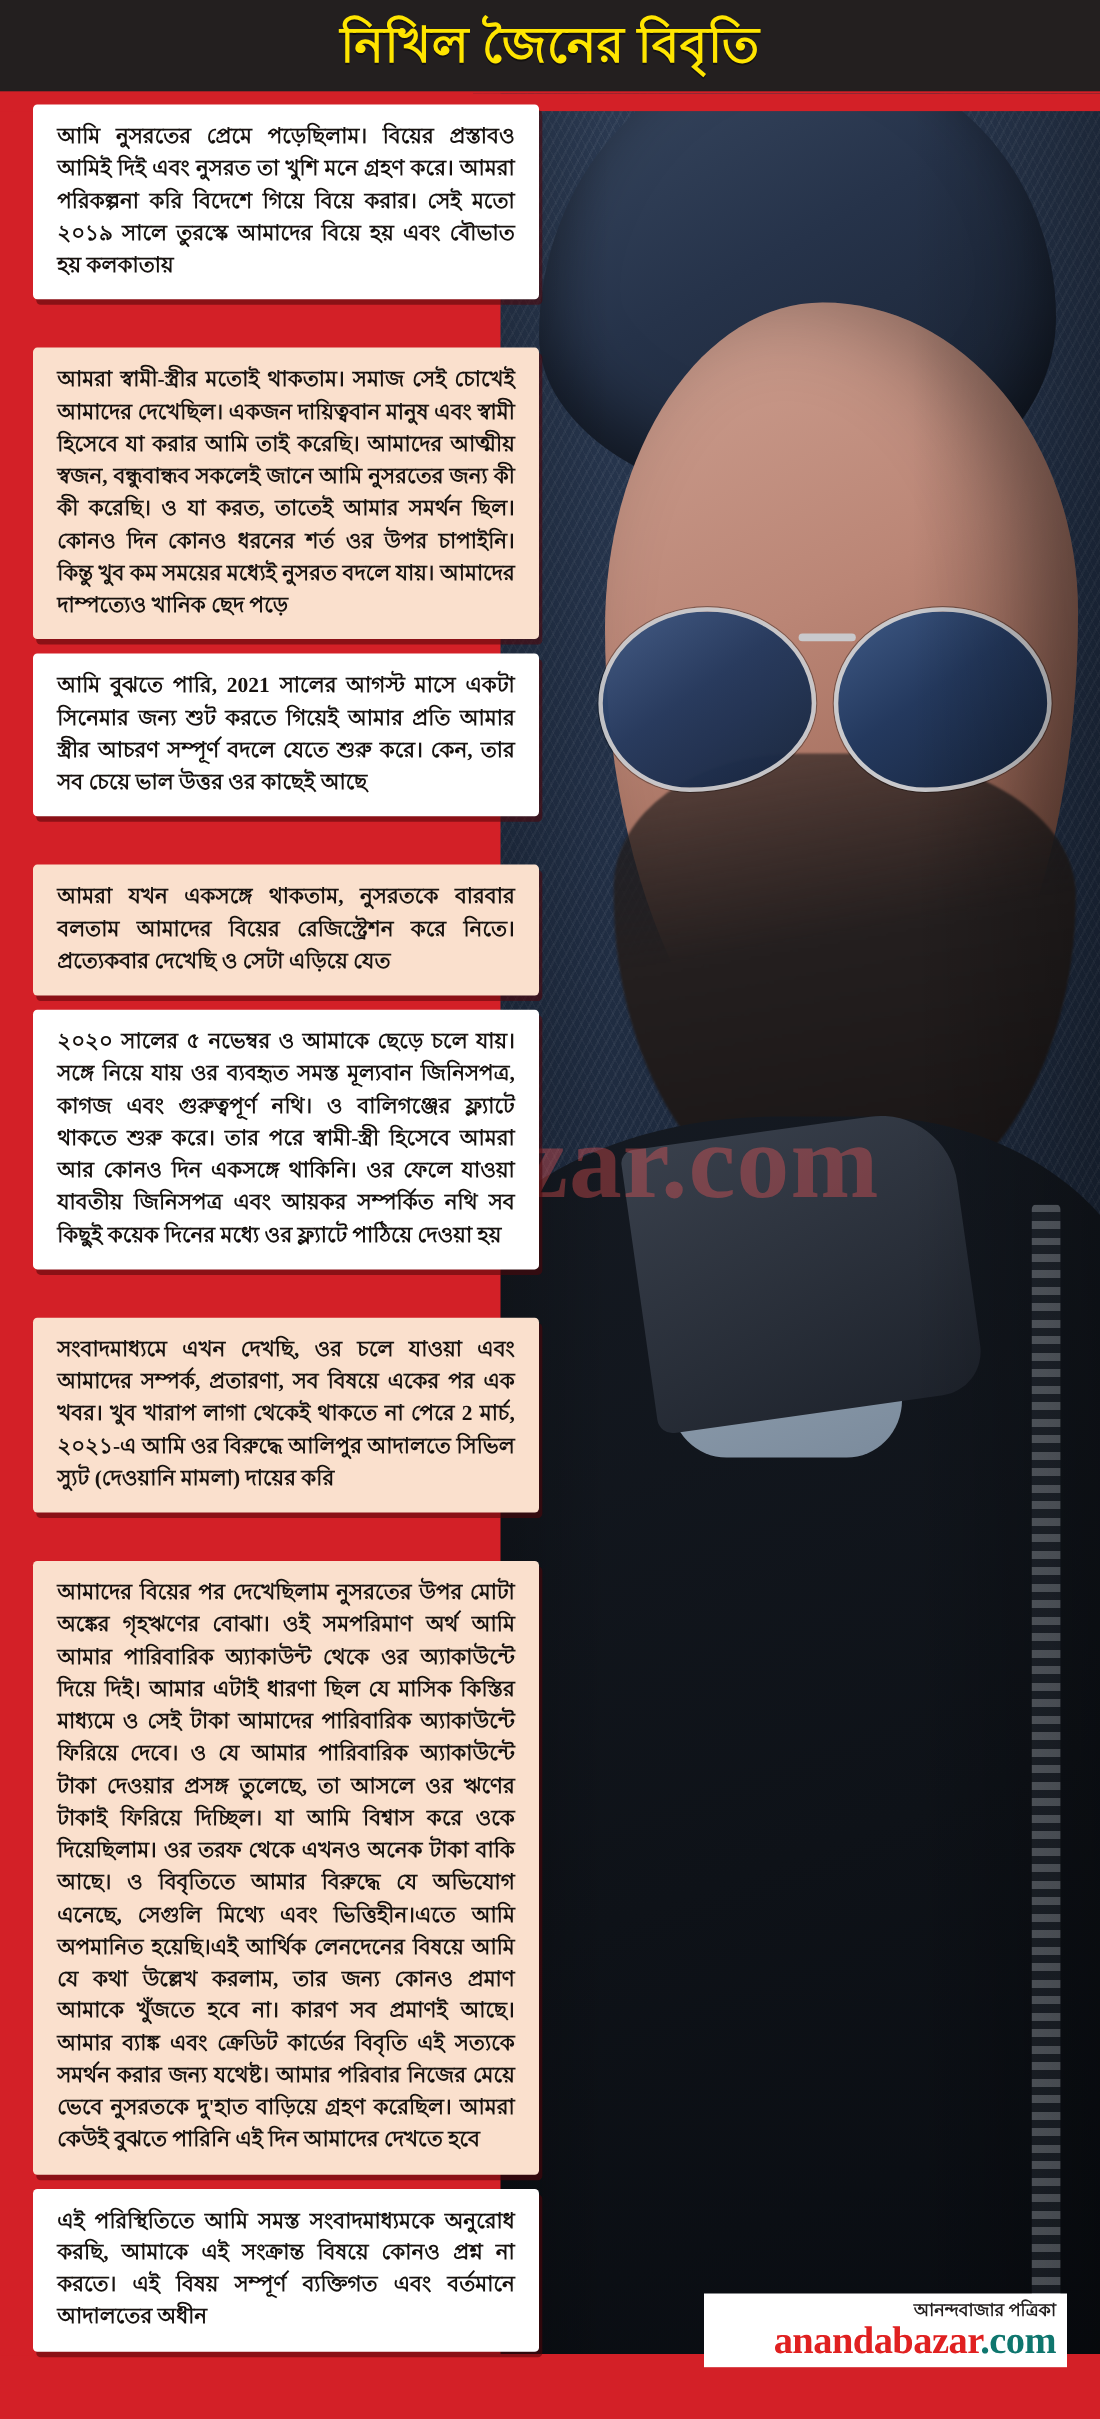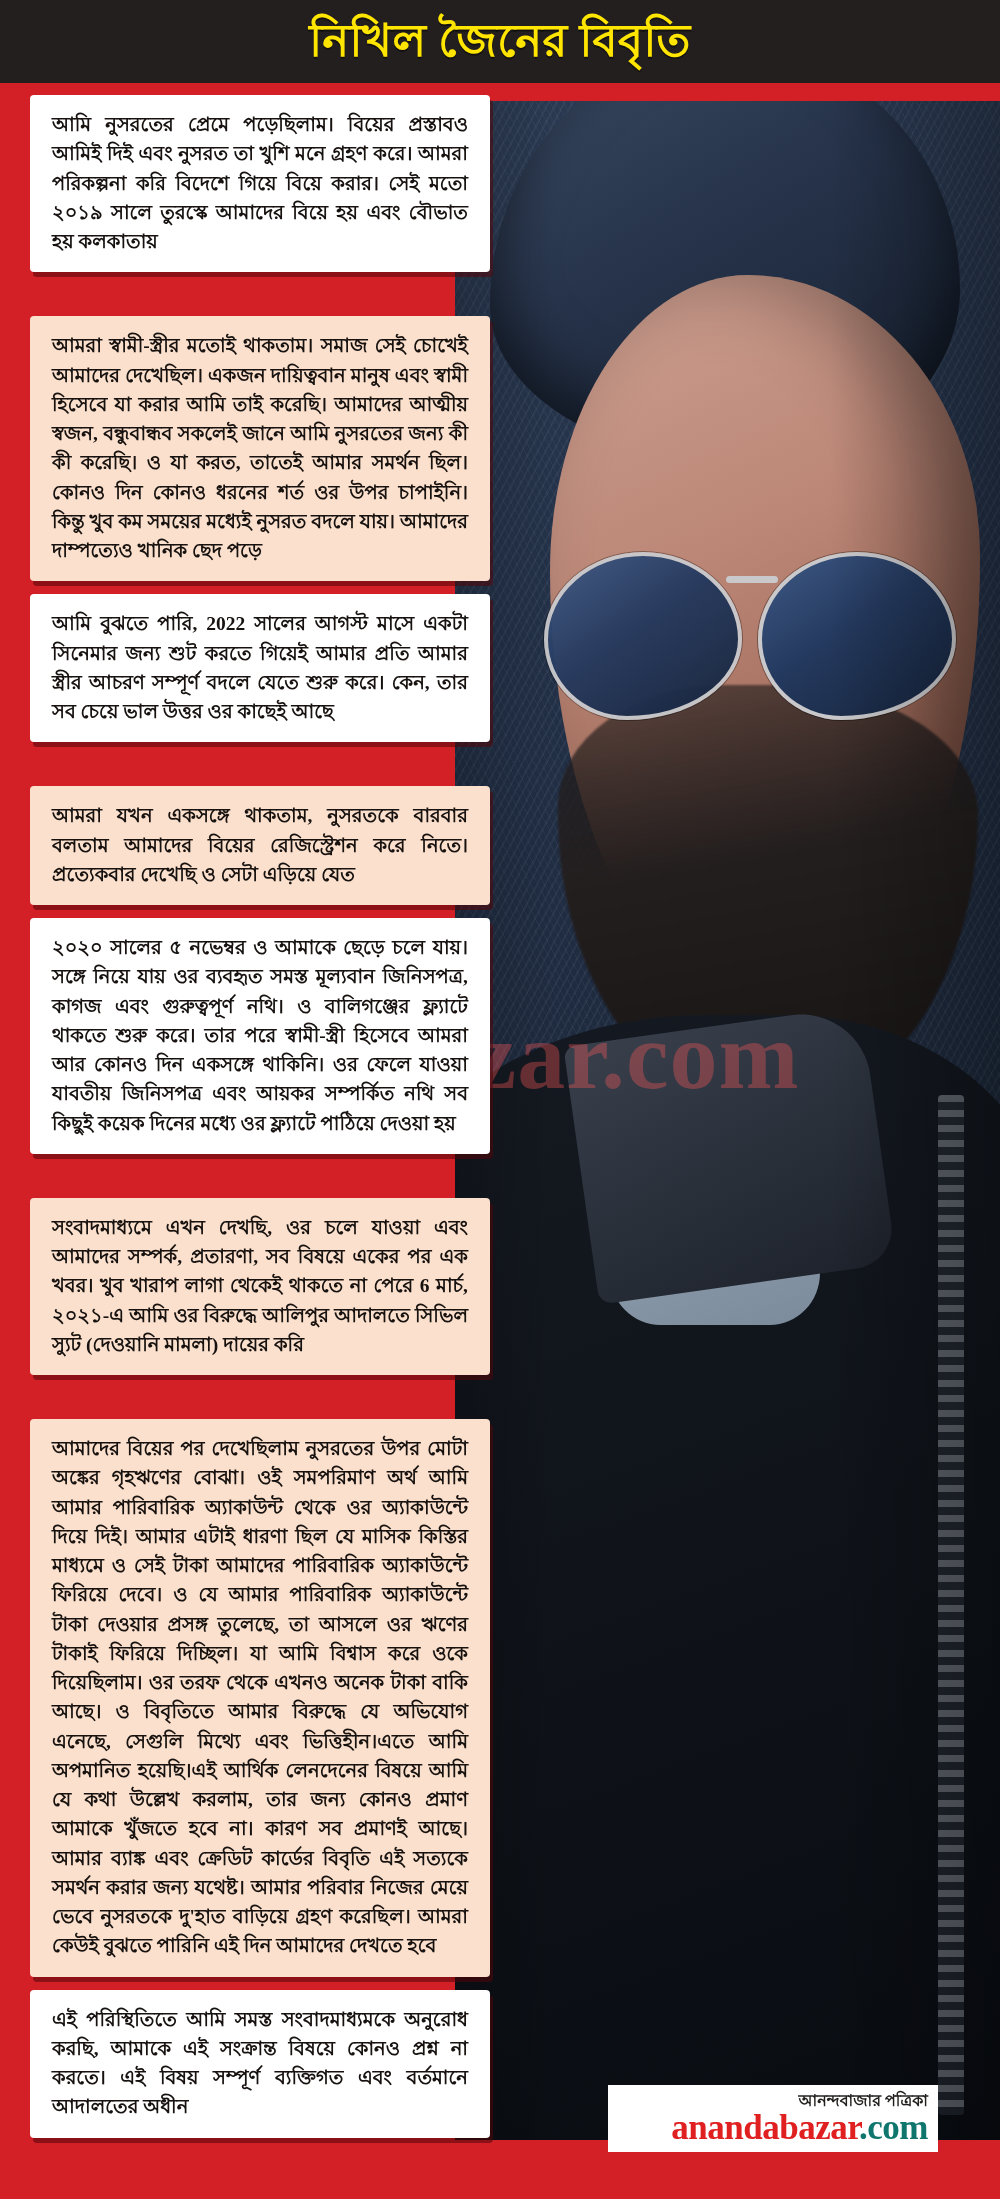--- a/index.html
+++ b/index.html
@@ -160,21 +160,21 @@
     line-height:1.5;
     font-weight:bold;
     font-family:"Liberation Serif","DejaVu Serif",serif;
     text-align:justify;
     text-justify:inter-word;
   }
 
   
   .logo{
     position:absolute;
-    left:608px; top:2085px;
+    left:640px; top:2085px;
     width:330px; height:67px;
     background:#ffffff;
     display:flex; flex-direction:column;
     align-items:flex-end;
     justify-content:center;
     padding-right:10px;
     box-sizing:border-box;
   }
   .logo .bn{
     color:#231f1f;
@@ -227,30 +227,30 @@
   </div>
 
   <div class="cards">
     <div class="card white">
         <p>আমি নুসরতের প্রেমে পড়েছিলাম। বিয়ের প্রস্তাবও আমিই দিই এবং নুসরত তা খুশি মনে গ্রহণ করে। আমরা পরিকল্পনা করি বিদেশে গিয়ে বিয়ে করার। সেই মতো ২০১৯ সালে তুরস্কে আমাদের বিয়ে হয় এবং বৌভাত হয় কলকাতায়</p>
       </div>
     <div class="card peach">
         <p>আমরা স্বামী-স্ত্রীর মতোই থাকতাম। সমাজ সেই চোখেই আমাদের দেখেছিল। একজন দায়িত্ববান মানুষ এবং স্বামী হিসেবে যা করার আমি তাই করেছি। আমাদের আত্মীয় স্বজন, বন্ধুবান্ধব সকলেই জানে আমি নুসরতের জন্য কী কী করেছি। ও যা করত, তাতেই আমার সমর্থন ছিল। কোনও দিন কোনও ধরনের শর্ত ওর উপর চাপাইনি। কিন্তু খুব কম সময়ের মধ্যেই নুসরত বদলে যায়। আমাদের দাম্পত্যেও খানিক ছেদ পড়ে</p>
       </div>
     <div class="card white">
-        <p>আমি বুঝতে পারি, 2022 সালের আগস্ট মাসে একটা সিনেমার জন্য শুট করতে গিয়েই আমার প্রতি আমার স্ত্রীর আচরণ সম্পূর্ণ বদলে যেতে শুরু করে। কেন, তার সব চেয়ে ভাল উত্তর ওর কাছেই আছে</p>
+        <p>আমি বুঝতে পারি, 2021 সালের আগস্ট মাসে একটা সিনেমার জন্য শুট করতে গিয়েই আমার প্রতি আমার স্ত্রীর আচরণ সম্পূর্ণ বদলে যেতে শুরু করে। কেন, তার সব চেয়ে ভাল উত্তর ওর কাছেই আছে</p>
       </div>
     <div class="card peach">
         <p>আমরা যখন একসঙ্গে থাকতাম, নুসরতকে বারবার বলতাম আমাদের বিয়ের রেজিস্ট্রেশন করে নিতে। প্রত্যেকবার দেখেছি ও সেটা এড়িয়ে যেত</p>
       </div>
     <div class="card white">
         <p>২০২০ সালের ৫ নভেম্বর ও আমাকে ছেড়ে চলে যায়। সঙ্গে নিয়ে যায় ওর ব্যবহৃত সমস্ত মূল্যবান জিনিসপত্র, কাগজ এবং গুরুত্বপূর্ণ নথি। ও বালিগঞ্জের ফ্ল্যাটে থাকতে শুরু করে। তার পরে স্বামী-স্ত্রী হিসেবে আমরা আর কোনও দিন একসঙ্গে থাকিনি। ওর ফেলে যাওয়া যাবতীয় জিনিসপত্র এবং আয়কর সম্পর্কিত নথি সব কিছুই কয়েক দিনের মধ্যে ওর ফ্ল্যাটে পাঠিয়ে দেওয়া হয়</p>
       </div>
     <div class="card peach">
-        <p>সংবাদমাধ্যমে এখন দেখছি, ওর চলে যাওয়া এবং আমাদের সম্পর্ক, প্রতারণা, সব বিষয়ে একের পর এক খবর। খুব খারাপ লাগা থেকেই থাকতে না পেরে 6 মার্চ, ২০২১-এ আমি ওর বিরুদ্ধে আলিপুর আদালতে সিভিল স্যুট (দেওয়ানি মামলা) দায়ের করি</p>
+        <p>সংবাদমাধ্যমে এখন দেখছি, ওর চলে যাওয়া এবং আমাদের সম্পর্ক, প্রতারণা, সব বিষয়ে একের পর এক খবর। খুব খারাপ লাগা থেকেই থাকতে না পেরে 2 মার্চ, ২০২১-এ আমি ওর বিরুদ্ধে আলিপুর আদালতে সিভিল স্যুট (দেওয়ানি মামলা) দায়ের করি</p>
       </div>
     <div class="card peach">
         <p>আমাদের বিয়ের পর দেখেছিলাম নুসরতের উপর মোটা অঙ্কের গৃহঋণের বোঝা। ওই সমপরিমাণ অর্থ আমি আমার পারিবারিক অ্যাকাউন্ট থেকে ওর অ্যাকাউন্টে দিয়ে দিই। আমার এটাই ধারণা ছিল যে মাসিক কিস্তির মাধ্যমে ও সেই টাকা আমাদের পারিবারিক অ্যাকাউন্টে ফিরিয়ে দেবে। ও যে আমার পারিবারিক অ্যাকাউন্টে টাকা দেওয়ার প্রসঙ্গ তুলেছে, তা আসলে ওর ঋণের টাকাই ফিরিয়ে দিচ্ছিল। যা আমি বিশ্বাস করে ওকে দিয়েছিলাম। ওর তরফ থেকে এখনও অনেক টাকা বাকি আছে। ও বিবৃতিতে আমার বিরুদ্ধে যে অভিযোগ এনেছে, সেগুলি মিথ্যে এবং ভিত্তিহীন।এতে আমি অপমানিত হয়েছি।এই আর্থিক লেনদেনের বিষয়ে আমি যে কথা উল্লেখ করলাম, তার জন্য কোনও প্রমাণ আমাকে খুঁজতে হবে না। কারণ সব প্রমাণই আছে। আমার ব্যাঙ্ক এবং ক্রেডিট কার্ডের বিবৃতি এই সত্যকে সমর্থন করার জন্য যথেষ্ট। আমার পরিবার নিজের মেয়ে ভেবে নুসরতকে দু'হাত বাড়িয়ে গ্রহণ করেছিল। আমরা কেউই বুঝতে পারিনি এই দিন আমাদের দেখতে হবে</p>
       </div>
     <div class="card white">
         <p>এই পরিস্থিতিতে আমি সমস্ত সংবাদমাধ্যমকে অনুরোধ করছি, আমাকে এই সংক্রান্ত বিষয়ে কোনও প্রশ্ন না করতে। এই বিষয় সম্পূর্ণ ব্যক্তিগত এবং বর্তমানে আদালতের অধীন</p>
       </div>
   </div>
 
   <div class="logo">

